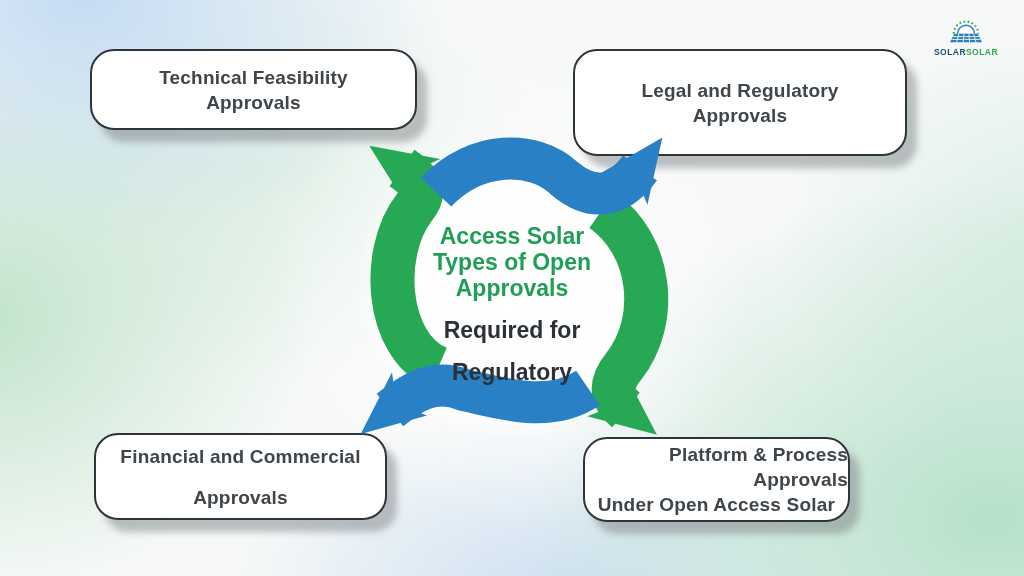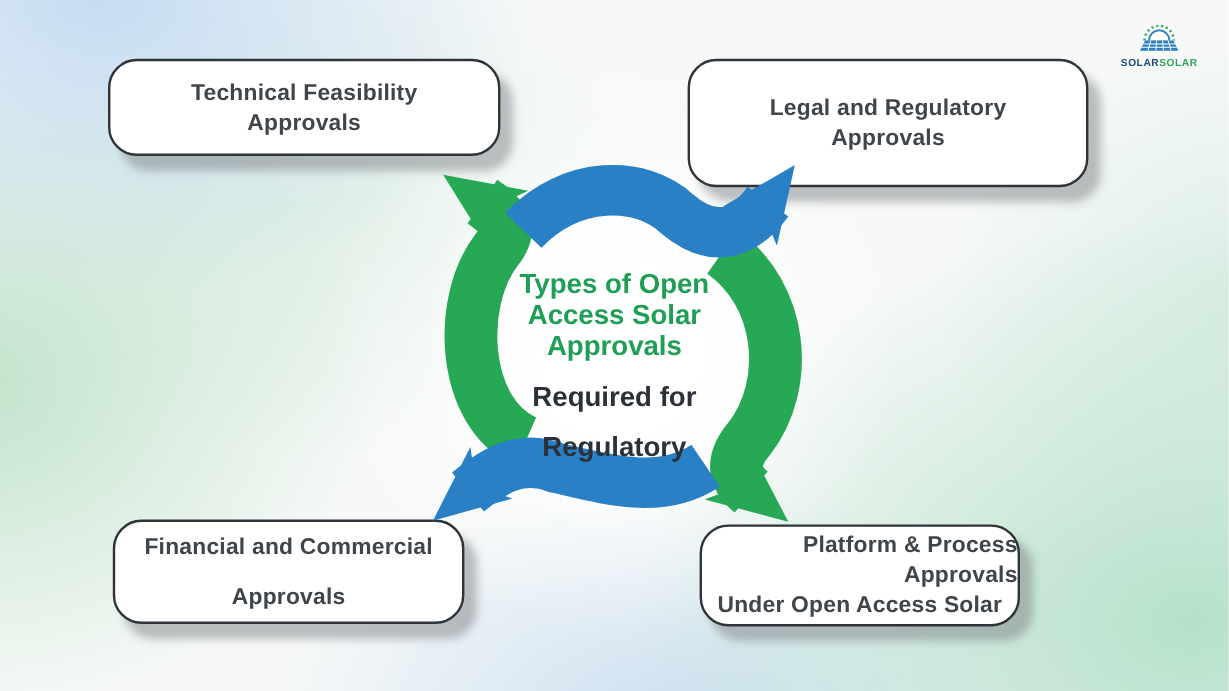--- a/index.html
+++ b/index.html
@@ -127,22 +127,22 @@
     <path d="M 438 368 C 385 345 380 252 414 208 C 426 193 424 183 402 168" fill="none" stroke="#27A854" stroke-width="44" stroke-linecap="butt" marker-end="url(#headGreen)"></path>
 
     <path d="M 602 210 C 652 245 660 320 624 366 C 609 384 611 398 626 410" fill="none" stroke="#27A854" stroke-width="44" stroke-linecap="butt" marker-end="url(#headGreen)"></path>
 
     <path d="M 436 192 C 476 150 534 150 564 178 C 592 202 618 198 640 168" fill="none" stroke="#2980C4" stroke-width="42" stroke-linecap="butt" marker-end="url(#headBlue)"></path>
 
     <path d="M 588 388 C 550 414 500 398 464 390 C 434 378 412 392 390 410" fill="none" stroke="#2980C4" stroke-width="42" stroke-linecap="butt" marker-end="url(#headBlue)"></path>
   </svg>
 
   <div class="center-text">
+    <span class="hl">Access Solar</span>
     <span class="hl">Types of Open</span>
-    <span class="hl">Access Solar</span>
     <span class="hl">Approvals</span>
     <span class="pl">Required for</span>
     <span class="pl">Regulatory</span>
   </div>
 
   <div class="logo">
     <svg class="logo-icon" width="46" height="32" viewBox="0 0 48 34" aria-hidden="true">
 
       <path d="M 11 21 A 13 13 0 1 1 37 21" fill="none" stroke="#3aa85c" stroke-width="2.2" stroke-dasharray="1.8 2.6"></path>
 

